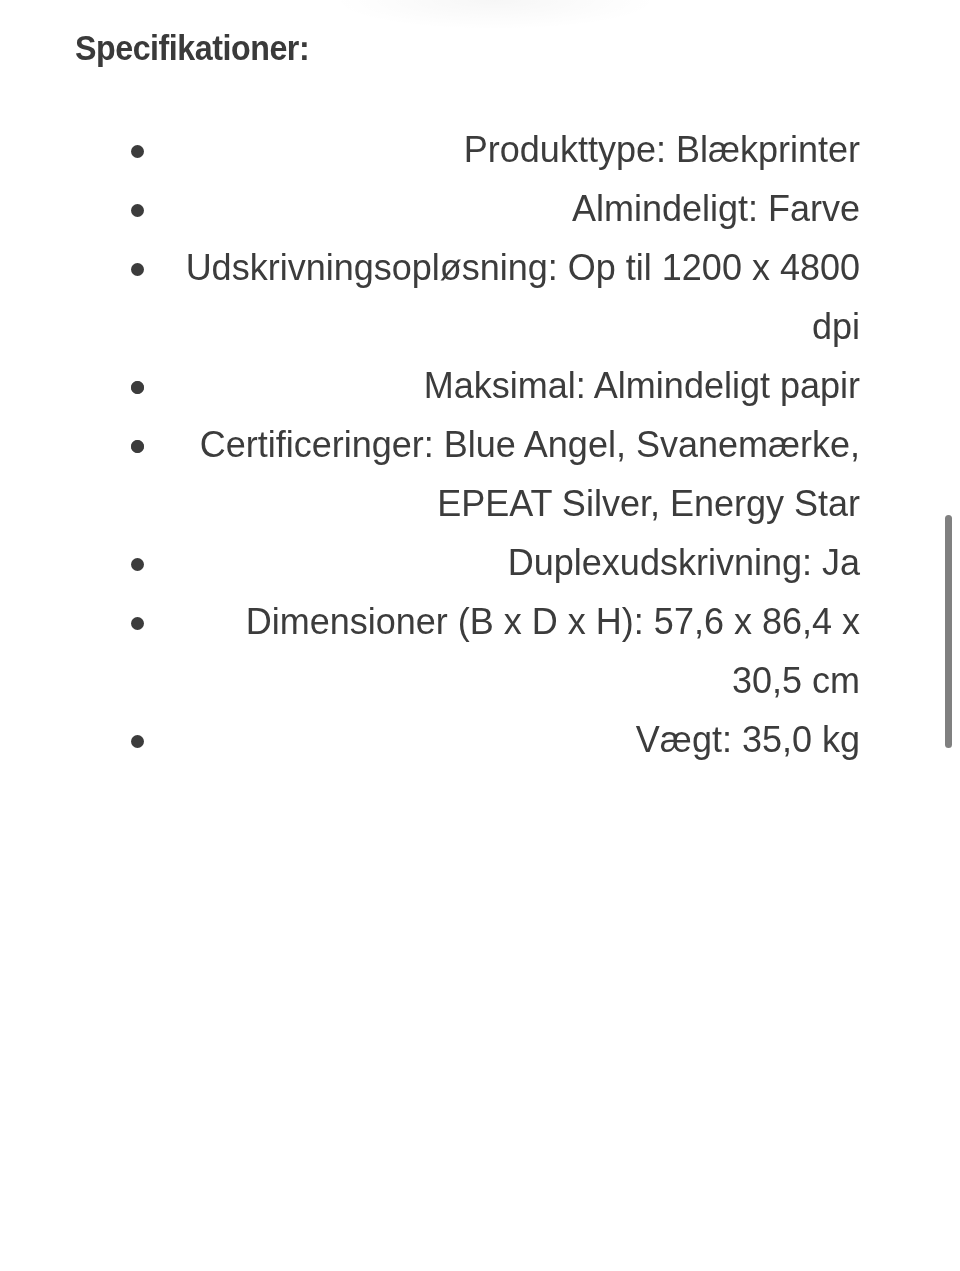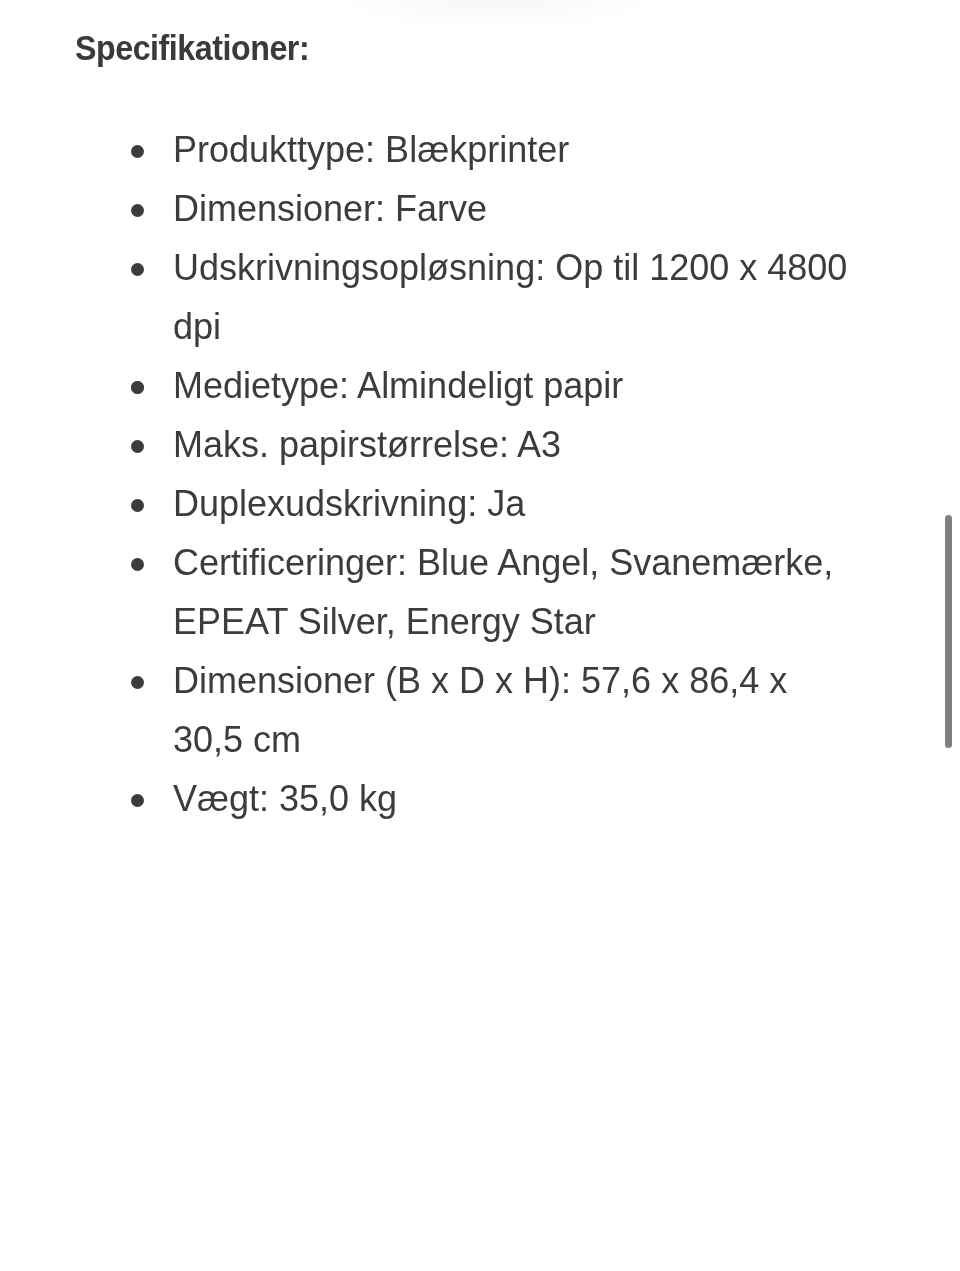--- a/index.html
+++ b/index.html
@@ -4,39 +4,39 @@
 <style>
   html, body { margin: 0; padding: 0; background: #ffffff; }
   body { width: 960px; height: 1271px; position: relative; overflow: hidden;
          font-family: "Liberation Sans", "DejaVu Sans", sans-serif; color: #3c3c3c; }
   .top-shadow { position: absolute; left: 330px; top: -30px; width: 330px; height: 60px;
                 border-radius: 50%; background: radial-gradient(ellipse at center, rgba(0,0,0,0.035), rgba(0,0,0,0) 70%); }
   .heading { position: absolute; left: 75px; top: 28px; font-size: 35px; font-weight: bold;
              letter-spacing: -0.5px; color: #3a3a3a; transform: scaleX(0.92); transform-origin: left; }
   ul.specs { position: absolute; left: 0; top: 120px; margin: 0; padding: 0; list-style: none; width: 900px; }
   ul.specs li { position: relative; padding-left: 173px; padding-right: 40px; font-size: 36px;
-                line-height: 59px; color: #3c3c3c; }
+                line-height: 59px; color: #3c3c3c; text-align: right; }
   ul.specs li .bullet { position: absolute; left: 131px; top: 25px; width: 13px; height: 13px;
                         border-radius: 50%; background: #3c3c3c; }
   .scrollbar { position: absolute; left: 945px; top: 515px; width: 7px; height: 233px;
                background: #808080; border-radius: 4px; }
 </style>
 </head>
 <body>
 
 <div class="top-shadow"></div>
 
 <div class="heading">Specifikationer:</div>
 
 <ul class="specs">
   <li><span class="bullet"></span><span>Produkttype: Blækprinter</span></li>
-  <li><span class="bullet"></span><span>Dimensioner: Farve</span></li>
+  <li><span class="bullet"></span><span>Almindeligt: Farve</span></li>
   <li><span class="bullet"></span><span>Udskrivningsopløsning: Op til 1200 x 4800 dpi</span></li>
   <li><span class="bullet"></span></li>
-  <li><span class="bullet"></span><span>Medietype: Almindeligt papir</span></li>
-  <li><span class="bullet"></span><span>Maks. papirstørrelse: A3</span></li>
+  <li><span class="bullet"></span><span>Maksimal: Almindeligt papir</span></li>
+  <li><span class="bullet"></span></li>
+  <li><span class="bullet"></span><span>Certificeringer: Blue Angel, Svanemærke, EPEAT Silver, Energy Star</span></li>
   <li><span class="bullet"></span><span>Duplexudskrivning: Ja</span></li>
-  <li><span class="bullet"></span><span>Certificeringer: Blue Angel, Svanemærke, EPEAT Silver, Energy Star</span></li>
   <li><span class="bullet"></span><span>Dimensioner (B x D x H): 57,6 x 86,4 x 30,5 cm</span></li>
   <li><span class="bullet"></span><span>Vægt: 35,0 kg</span></li>
 </ul>
 
 <div class="scrollbar"></div>
 
 </body></html>

